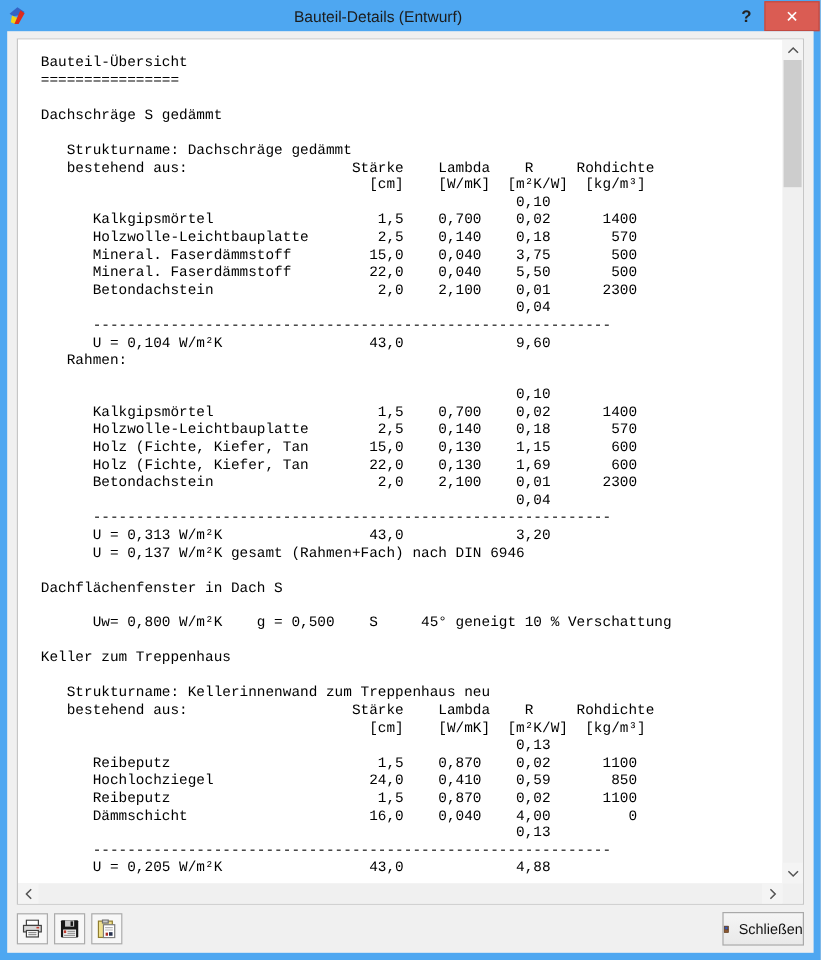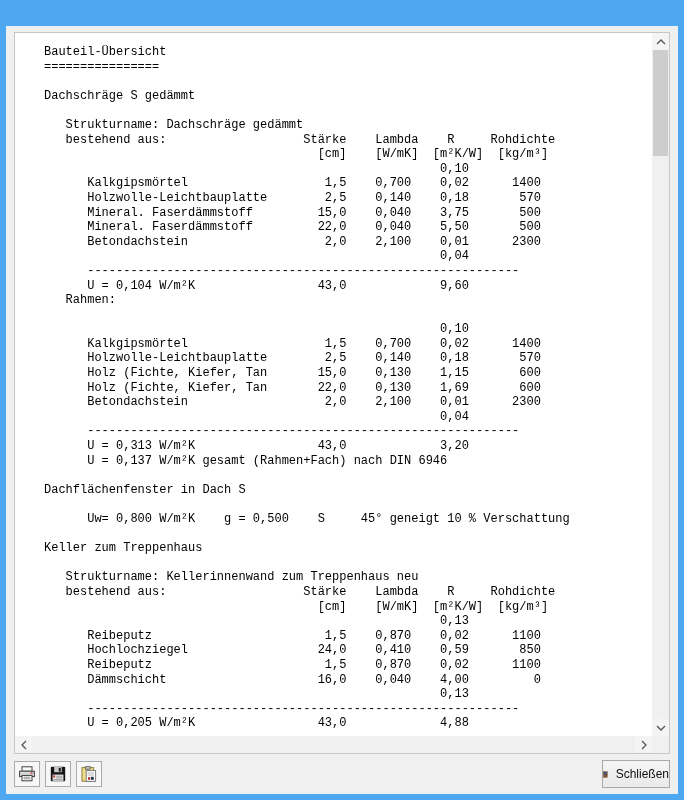--- a/index.html
+++ b/index.html
@@ -42,21 +42,21 @@
   
   .panel {
     position:absolute; left:8px; right:8px; top:6px; bottom:40px;
     background:#fff; border:1px solid #C6C6C6;
   }
   .text-view {
     position:absolute; left:0; top:0; right:17px; bottom:17px;
     overflow:hidden; background:#fff;
   }
   .text-view pre {
-    margin:0; padding:12px 6px 0 29px;
+    margin:0; padding:12px 6px 0 19px;
     font-family:"Liberation Mono","DejaVu Sans Mono",monospace;
     font-size:12px; line-height:14.6px; color:#000;
     white-space:pre;
   }
 
   
   .vscroll {
     position:absolute; top:0; right:0; width:17px; bottom:17px;
     background:#F0F0F0;
   }
@@ -94,20 +94,32 @@
     display:flex; align-items:center; justify-content:center; gap:8px;
     font-size:12px; color:#111; cursor:default;
   }
   .icon { display:block; }
 </style>
 </head>
 <body>
 
 <div class="window">
 
+  <div class="titlebar">
+    <svg class="app-icon" viewBox="0 0 16 16">
+      <polygon points="1,6.5 7.5,1 13.5,5 10.5,7.5 4,8.5" fill="#3563C4"></polygon>
+      <polygon points="3,8 7.5,10 5.5,15 2,13.5" fill="#EFD318"></polygon>
+      <polygon points="5,15 10,3.5 13.5,6 8.5,15" fill="#DD2B1C"></polygon>
+    </svg>
+    <div class="title-text">Bauteil-Details (Entwurf)</div>
+    <div class="help-btn">?</div>
+    <div class="close-btn">
+      <span>✕</span>
+    </div>
+  </div>
 
   <div class="client">
 
     <div class="panel">
       <div class="text-view">
         <pre>Bauteil-Übersicht
 ================
 
 Dachschräge S gedämmt
 

